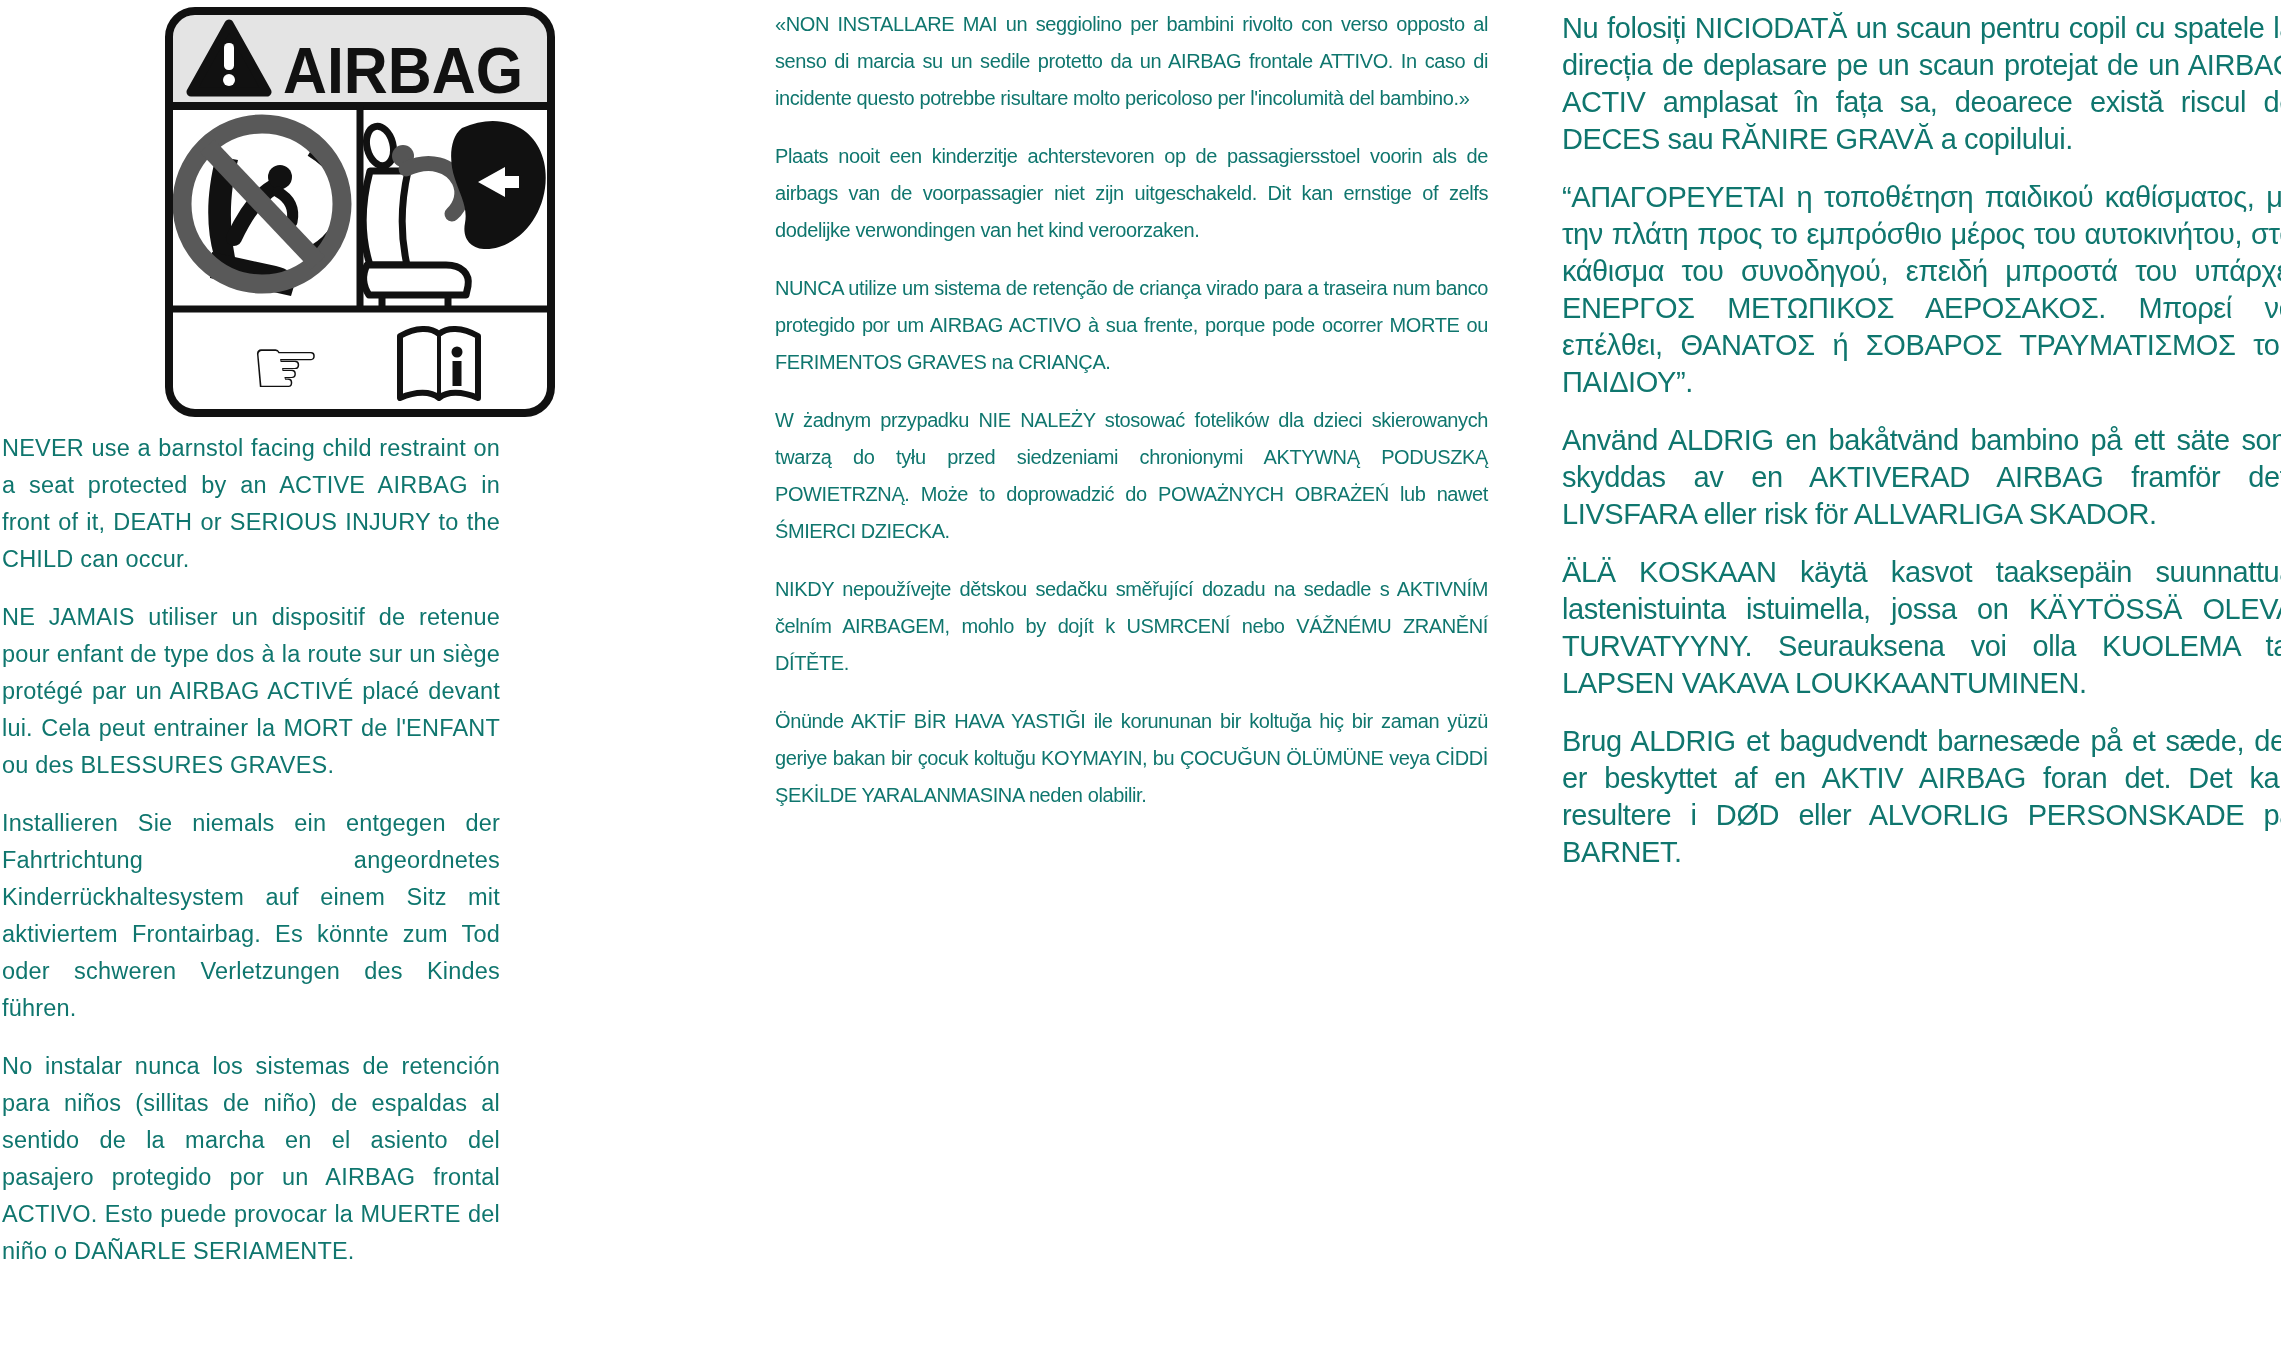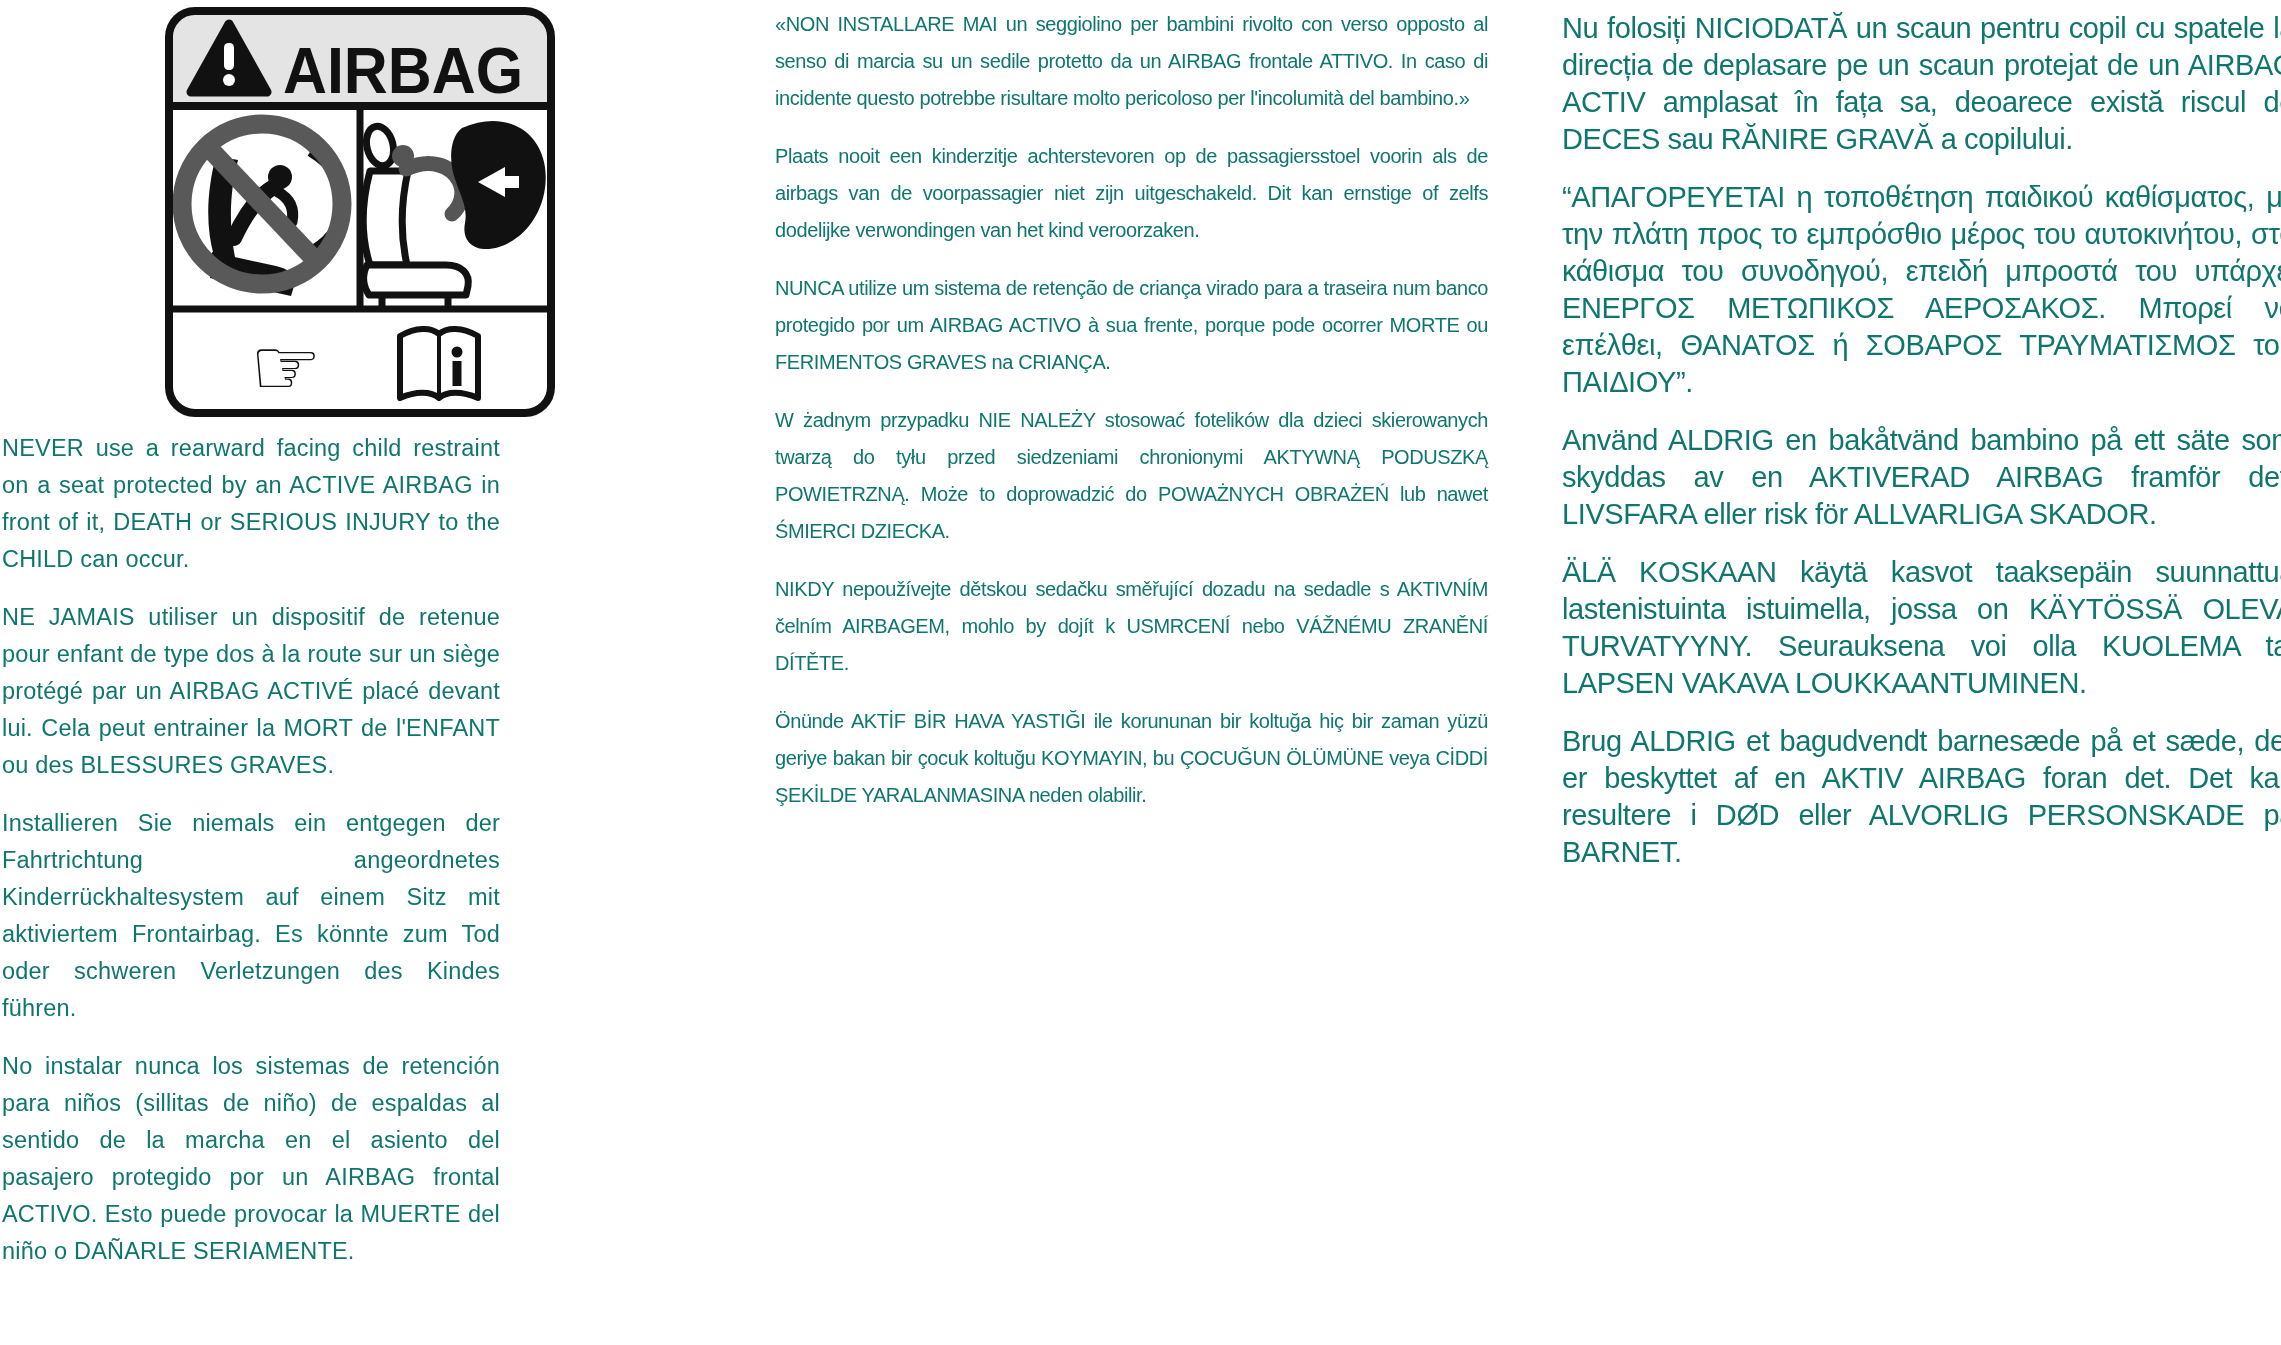--- a/index.html
+++ b/index.html
@@ -81,21 +81,21 @@
       </g>
 
       <line x1="7" y1="100" x2="385" y2="100" stroke="#111" stroke-width="8"></line>
       <line x1="196" y1="100" x2="196" y2="303" stroke="#111" stroke-width="7"></line>
       <line x1="7" y1="303" x2="385" y2="303" stroke="#111" stroke-width="7"></line>
       <rect x="5" y="5" width="382" height="402" rx="26" fill="none" stroke="#111" stroke-width="8"></rect>
     </svg>
   </div>
 
   <div class="col col1">
-    <p>NEVER use a rearward facing child restraint on a seat protected by an ACTIVE AIRBAG in front of it, DEATH or SERIOUS INJURY to the CHILD can occur.</p>
+    <p>NEVER use a barnstol facing child restraint on a seat protected by an ACTIVE AIRBAG in front of it, DEATH or SERIOUS INJURY to the CHILD can occur.</p>
     <p>NE JAMAIS utiliser un dispositif de retenue pour enfant de type dos à la route sur un siège protégé par un AIRBAG ACTIVÉ placé devant lui. Cela peut entrainer la MORT de l'ENFANT ou des BLESSURES GRAVES.</p>
     <p>Installieren Sie niemals ein entgegen der Fahrtrichtung angeordnetes Kinderrückhaltesystem auf einem Sitz mit aktiviertem Frontairbag. Es könnte zum Tod oder schweren Verletzungen des Kindes führen.</p>
     <p>No instalar nunca los sistemas de retención para niños (sillitas de niño) de espaldas al sentido de la marcha en el asiento del pasajero protegido por un AIRBAG frontal ACTIVO. Esto puede provocar la MUERTE del niño o DAÑARLE SERIAMENTE.</p>
   </div>
 
   <div class="col col2">
     <p>«NON INSTALLARE MAI un seggiolino per bambini rivolto con verso opposto al senso di marcia su un sedile protetto da un AIRBAG frontale ATTIVO. In caso di incidente questo potrebbe risultare molto pericoloso per l'incolumità del bambino.»</p>
     <p>Plaats nooit een kinderzitje achterstevoren op de passagiersstoel voorin als de airbags van de voorpassagier niet zijn uitgeschakeld. Dit kan ernstige of zelfs dodelijke verwondingen van het kind veroorzaken.</p>
     <p>NUNCA utilize um sistema de retenção de criança virado para a traseira num banco protegido por um AIRBAG ACTIVO à sua frente, porque pode ocorrer MORTE ou FERIMENTOS GRAVES na CRIANÇA.</p>
     <p>W żadnym przypadku NIE NALEŻY stosować fotelików dla dzieci skierowanych twarzą do tyłu przed siedzeniami chronionymi AKTYWNĄ PODUSZKĄ POWIETRZNĄ. Może to doprowadzić do POWAŻNYCH OBRAŻEŃ lub nawet ŚMIERCI DZIECKA.</p>

